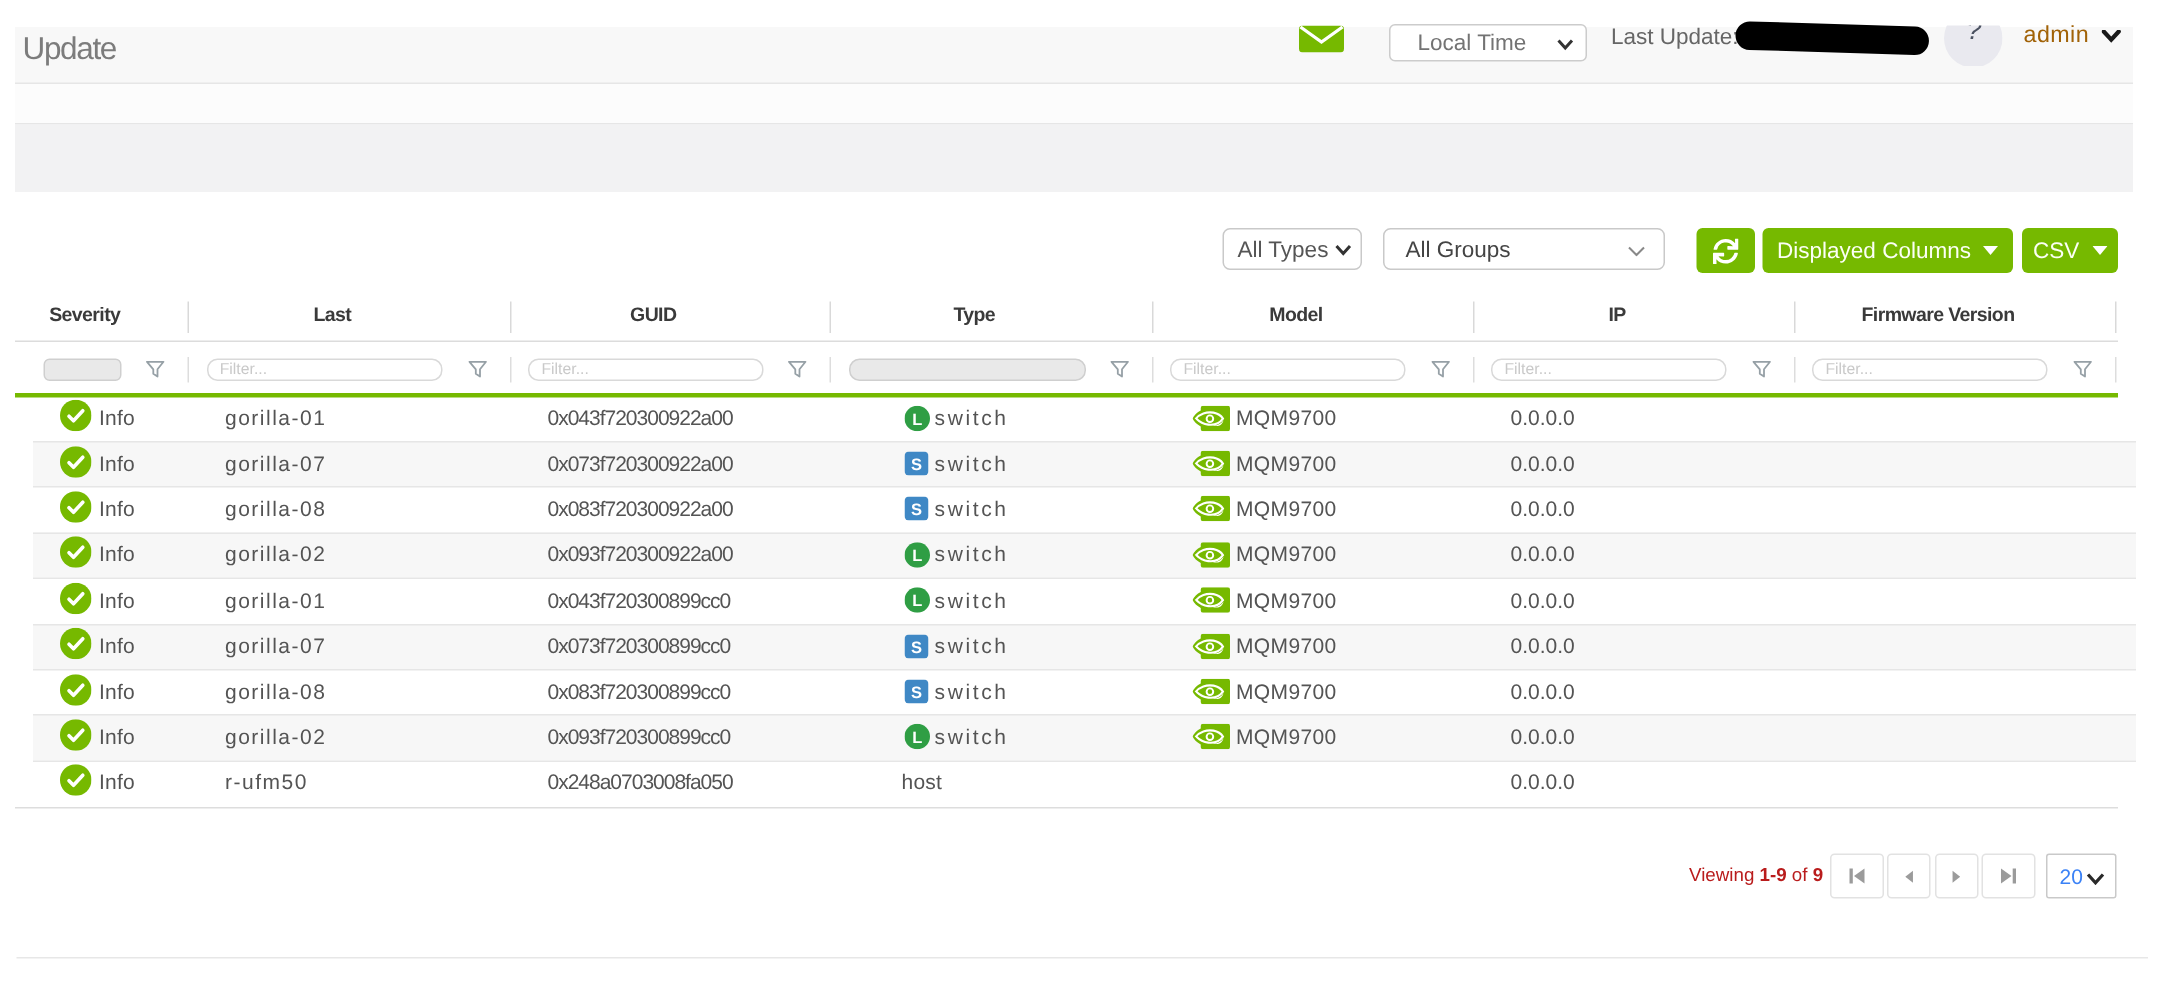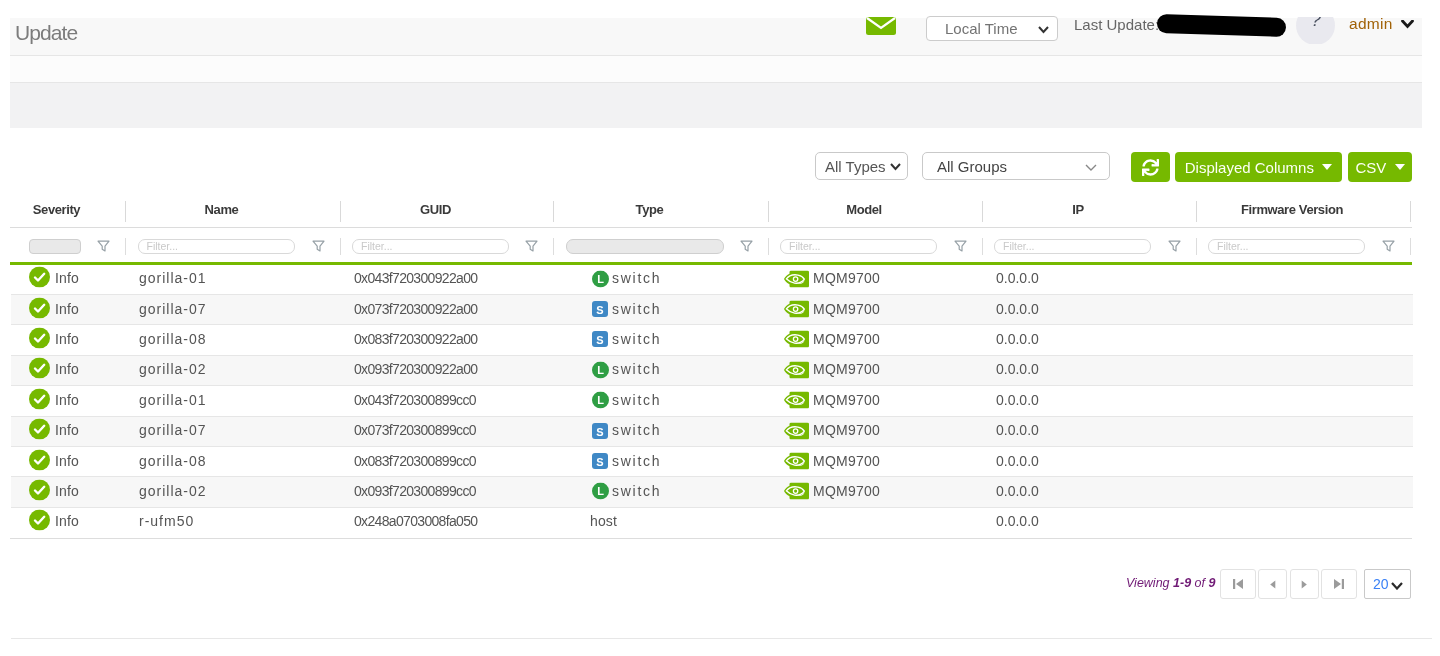--- a/index.html
+++ b/index.html
@@ -42,36 +42,36 @@
 #hline { left:10px; top:227px; width:1402px; height:1px; background:#dcdcdc; }
 
 
 .fgray { top:239px; height:15px; background:#e9e9e9; border:1px solid #cfcfcf; border-radius:4px; }
 .finput { top:239px; width:157px; height:15px; background:#fff; border:1px solid #d9d9d9; border-radius:7px; font-size:10.5px; color:#c9c9c9; line-height:13px; padding-left:8px; }
 .funnel { top:240px; }
 
 
 #greenline { left:10px; top:262px; width:1402px; height:2.5px; background:#76b900; z-index:3; }
 #tbody { left:10px; top:263.5px; width:1402px; }
-.row { position:absolute; left:1px; width:1402px; height:30.4px; }
+.row { position:absolute; left:12px; width:1402px; height:30.4px; }
 .row.alt { background:#f7f7f7; }
 .row .sep { position:absolute; left:0; top:0; width:1402px; height:1px; background:#e6e6e6; }
 .cell { position:absolute; top:calc(50% - 0.5px); transform:translateY(-50%); font-size:14px; color:#545454; white-space:nowrap; }
 .guid { letter-spacing:-0.67px; }
 .lsname { letter-spacing:1.0px; }
 .lsinfo { letter-spacing:0.15px; }
 .lstype { letter-spacing:1.75px; }
 .lsmodel { letter-spacing:0.25px; }
 .lsip { letter-spacing:0px; }
 .icon { position:absolute; top:50%; transform:translateY(-50%); }
 .chk { top:calc(50% - 1.5px); }
 #tblbottom { left:10px; top:537.5px; width:1402px; height:1px; background:#ddd; }
 
 
-#viewing { top:576px; left:1126px; width:87px; font-size:12.5px; color:#701a75; text-align:right; white-space:nowrap;font-style:italic; }
+#viewing { top:576px; left:1126px; width:87px; font-size:12.5px; color:#b91c1c; text-align:right; white-space:nowrap; }
 .pbtn { top:569px; height:30px; background:#fff; border:1px solid #e2e2e2; border-radius:3px; display:flex; align-items:center; justify-content:center; }
 #pb1 { left:1220px; width:36px; }
 #pb2 { left:1258px; width:29px; }
 #pb3 { left:1290px; width:29px; }
 #pb4 { left:1321px; width:36px; }
 #psel { left:1364px; top:569px; width:47px; height:30px; background:#fff; border:1px solid #c9c9c9; border-radius:2px; display:flex; align-items:center; }
 #psel .n { margin-left:8px; font-size:14px; color:#3b82f6; }
 #bottomline { left:11px; top:638px; width:1421px; height:1px; background:#e7e7e7; }
 </style>
 </head>
@@ -124,21 +124,21 @@
       <path d="M0 0 L10 0 L5 6 Z" fill="#fff"></path>
     </svg>
 </div>
 <div class="abs gbtn" id="csv">CSV&nbsp;&nbsp;
   <svg width="10" height="6" viewBox="0 0 10 6">
       <path d="M0 0 L10 0 L5 6 Z" fill="#fff"></path>
     </svg>
 </div>
 
 <div class="abs th" style="left:56.5px">Severity</div>
-<div class="abs th" style="left:221.5px">Name</div>
+<div class="abs th" style="left:221.5px">Last</div>
 <div class="abs th" style="left:435.5px">GUID</div>
 <div class="abs th" style="left:649.5px">Type</div>
 <div class="abs th" style="left:864px">Model</div>
 <div class="abs th" style="left:1078px">IP</div>
 <div class="abs th" style="left:1292px">Firmware Version</div>
 <div class="abs hsep" style="left:125px"></div>
 <div class="abs hsep" style="left:340px"></div>
 <div class="abs hsep" style="left:553px"></div>
 <div class="abs hsep" style="left:768px"></div>
 <div class="abs hsep" style="left:982px"></div>

